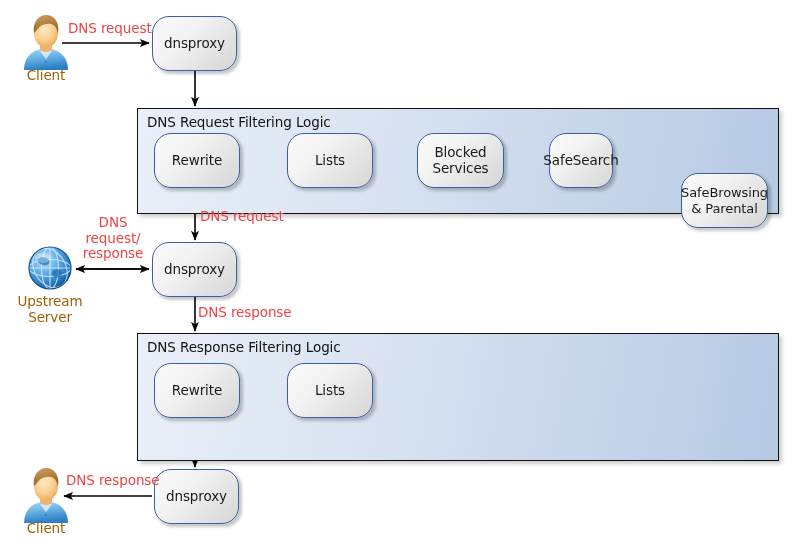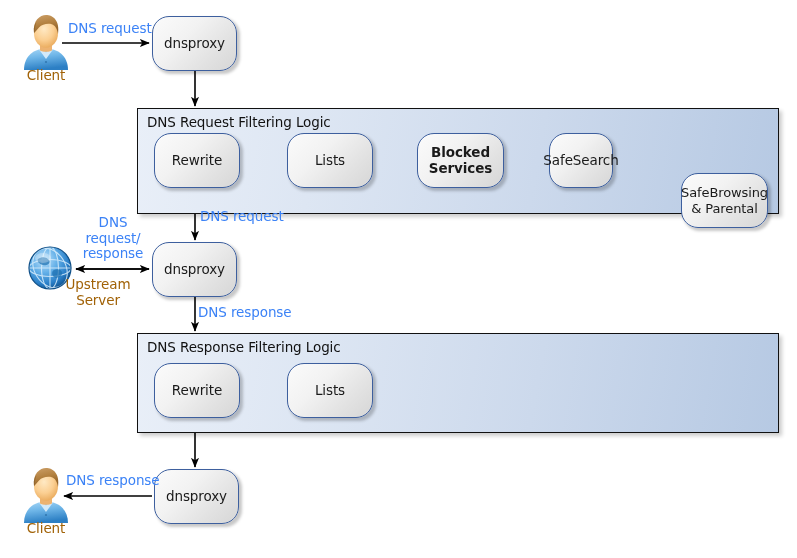--- a/index.html
+++ b/index.html
@@ -52,21 +52,21 @@
     font-size: 13.5px;
     color: #111111;
     letter-spacing: -0.1px;
     white-space: nowrap;
   }
 
   
   .edge-label {
     position: absolute;
     font-size: 13.5px;
-    color: #3b82f6;
+    color: #ef4444;
     line-height: 1.16;
     white-space: pre-line;
     letter-spacing: -0.1px;
   }
   .edge-label.center { text-align: center; }
 
   
   .caption {
     position: absolute;
     font-size: 13.5px;
@@ -179,21 +179,21 @@
         <line x1="26" y1="5" x2="26" y2="47"></line>
       </g>
       <g fill="#1a6fb0" opacity="0.7">
         <path d="M14,17 C18,14 23,15 25,18 C27,21 23,24 19,23 C15.5,22.2 12.5,19 14,17 Z"></path>
         <path d="M30,28 C34,26 39,28 38,32 C37,36 31,37 29,34 C27.5,31.6 28,29 30,28 Z"></path>
       </g>
       <circle cx="26" cy="26" r="21" fill="none" stroke="#0f4f87" stroke-width="1.2"></circle>
       <ellipse cx="19" cy="16" rx="8" ry="5" fill="#ffffff" opacity="0.28"></ellipse>
     </svg>
   </div>
-  <div class="caption" style="left:0px; top:277px; width:100px;padding-left:48px;">Upstream
+  <div class="caption" style="left:0px; top:294px; width:100px;">Upstream
 Server</div>
 
   <div class="icon-actor" style="left:18px; top:465px; width:56px; height:58px;">
     <svg width="56" height="58" viewBox="0 0 56 58">
       <path d="M6,58 C6,44 16,36.5 28,36.5 C40,36.5 50,44 50,58 Z" fill="url(#shirtG)"></path>
       <path d="M21,37.5 L28,47 L35,37.5 L31.5,36 L28,40.5 L24.5,36 Z" fill="#d9ecfb" opacity="0.95"></path>
       <circle cx="28" cy="50" r="1.1" fill="#2a6fa8" opacity="0.8"></circle>
       <path d="M22,30 L22,38 C22,40.4 34,40.4 34,38 L34,30 Z" fill="#edb371"></path>
       <ellipse cx="28" cy="21.5" rx="12" ry="14.2" fill="url(#faceG)"></ellipse>
       <path d="M16,21 C14.5,8.5 22,3 28,3 C35,3 42,8.5 40,22 C39.2,16.5 37,13.2 33.8,12.2 C30,11 24,12 21,15.5 C18.8,18 17.4,19.6 16,21 Z" fill="url(#hairG)"></path>
@@ -217,33 +217,33 @@
   <div class="group" style="left:137px; top:108px; width:642px; height:106px;">
     <div class="group-title">DNS Request Filtering Logic</div>
   </div>
 
   <div class="box" style="left:154px; top:133px; width:86px; height:55px;">
     <span class="lbl">Rewrite</span>
   </div>
   <div class="box" style="left:287px; top:133px; width:86px; height:55px;">
     <span class="lbl">Lists</span>
   </div>
-  <div class="box" style="left:417px; top:133px; width:87px; height:55px;font-weight:bold;">
+  <div class="box" style="left:417px; top:133px; width:87px; height:55px;">
     <span class="lbl">Blocked
 Services</span>
   </div>
   <div class="box" style="left:549px; top:133px; width:64px; height:55px;">
     <span class="lbl">SafeSearch</span>
   </div>
   <div class="box" style="left:681px; top:133px; width:87px; height:55px; font-size:13px;margin-top:40px;">
     <span class="lbl">SafeBrowsing
 &amp; Parental</span>
   </div>
 
-  <div class="group" style="left:137px; top:333px; width:642px; height:100px;">
+  <div class="group" style="left:137px; top:333px; width:642px; height:128px;">
     <div class="group-title">DNS Response Filtering Logic</div>
   </div>
 
   <div class="box" style="left:154px; top:363px; width:86px; height:55px;">
     <span class="lbl">Rewrite</span>
   </div>
   <div class="box" style="left:287px; top:363px; width:86px; height:55px;">
     <span class="lbl">Lists</span>
   </div>
 

